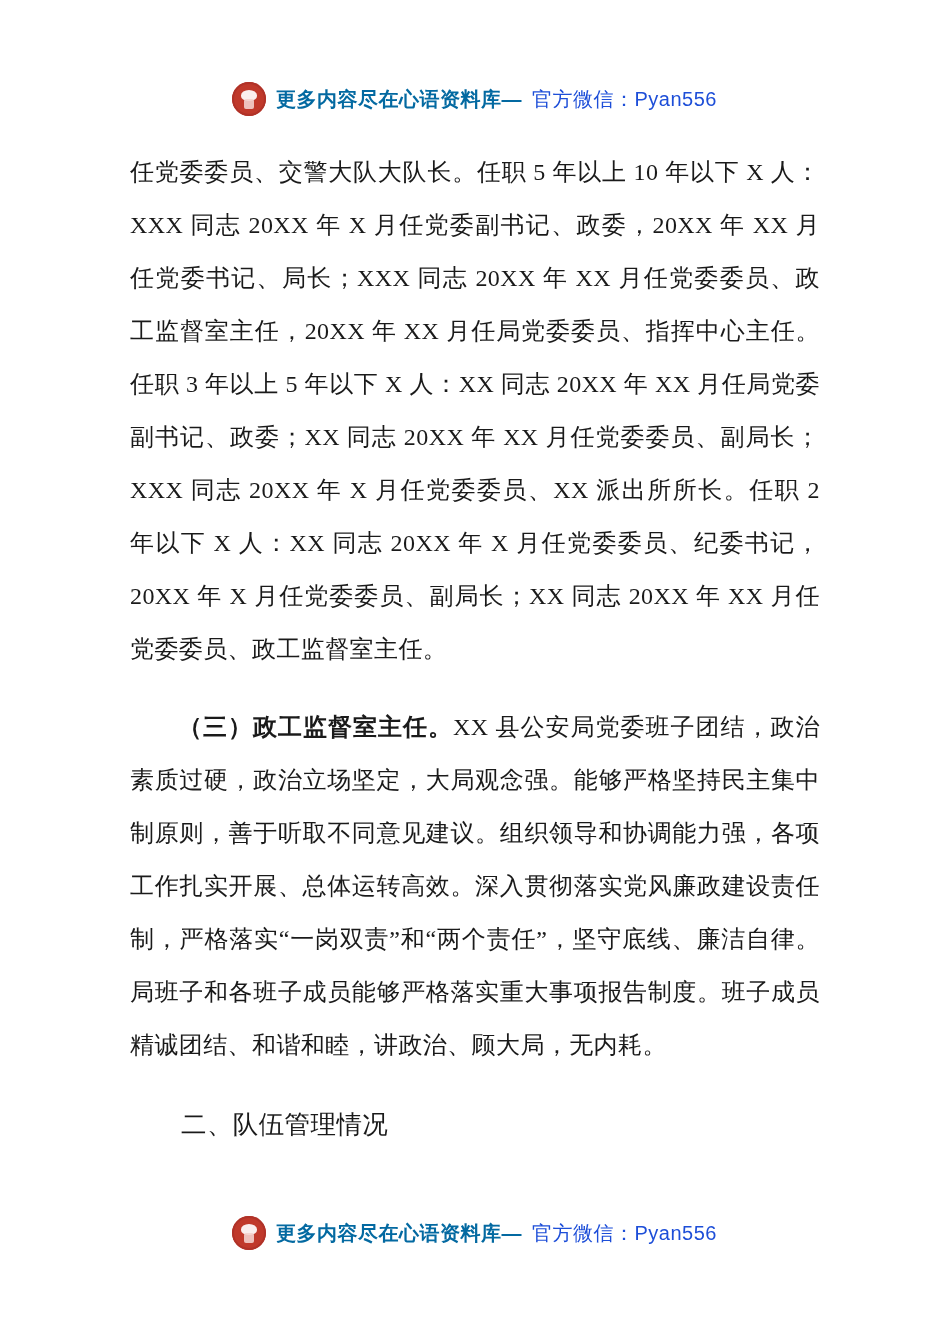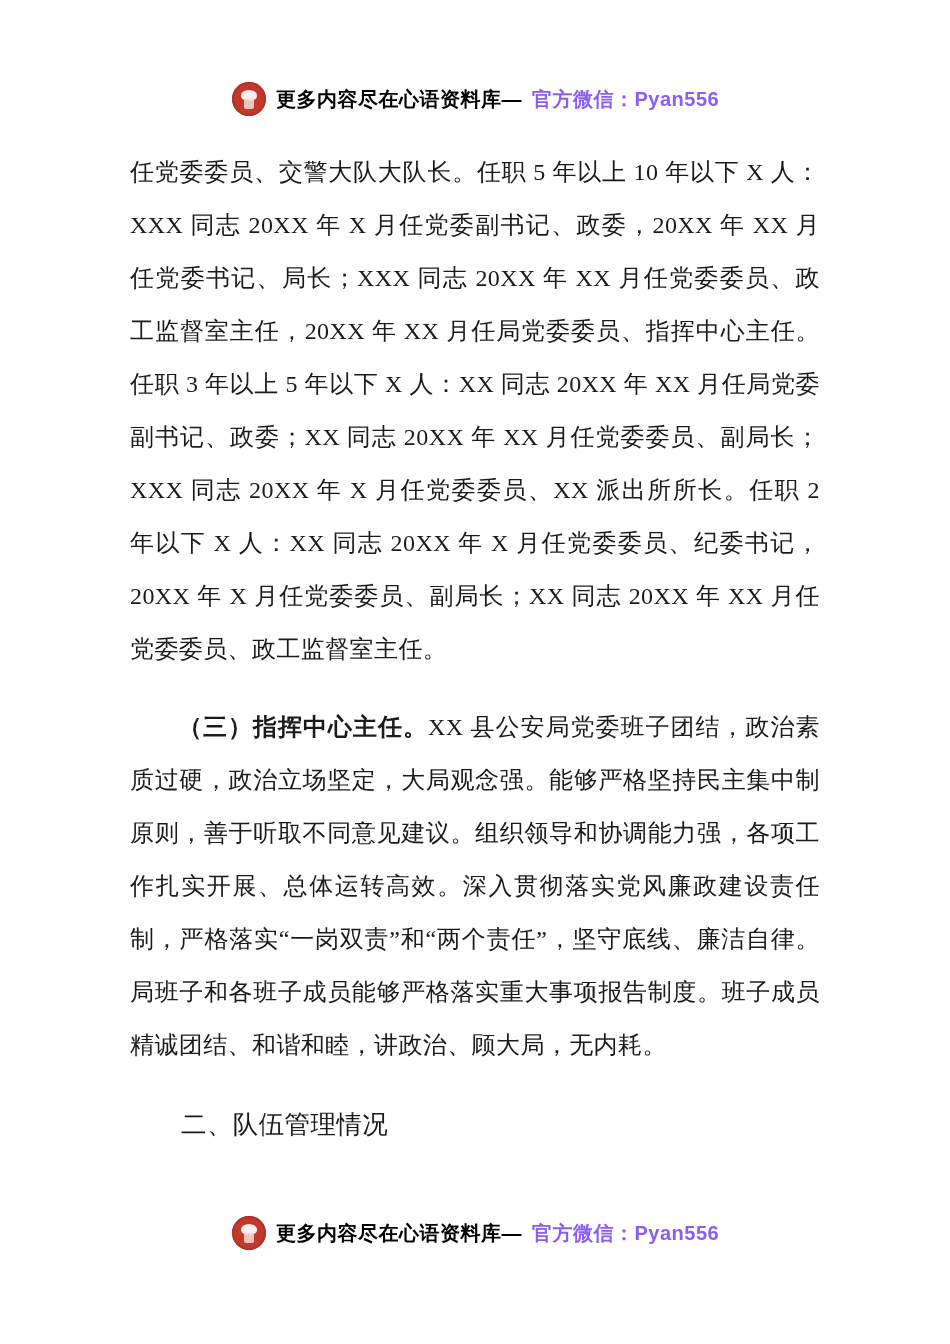--- a/index.html
+++ b/index.html
@@ -69,26 +69,26 @@
     position: absolute;
     left: 12px;
     top: 17px;
     width: 10px;
     height: 10px;
     border-radius: 2px;
     background: #f3d2cd;
     opacity: 0.9;
   }
   .wm-text {
-    color: #000000;
+    color: #0369a1;
     font-weight: 700;
   }
   .wm-text-2 {
-    color: #8b5cf6;
-    font-weight: 700;
+    color: #1d4ed8;
+    font-weight: 400;
   }
 
   
   .content {
     position: absolute;
     left: 130px;
     top: 146px;
     width: 690px;
   }
   p.para {
@@ -124,21 +124,21 @@
   <div class="watermark watermark-top">
     <span class="wm-logo"></span>
     <span class="wm-text">更多内容尽在心语资料库—</span>
     <span class="wm-text-2">官方微信：Pyan556</span>
   </div>
 
   <div class="content">
 
     <p class="para">任党委委员、交警大队大队长。任职 5 年以上 10 年以下 X 人：XXX 同志 20XX 年 X 月任党委副书记、政委，20XX 年 XX 月任党委书记、局长；XXX 同志 20XX 年 XX 月任党委委员、政工监督室主任，20XX 年 XX 月任局党委委员、指挥中心主任。任职 3 年以上 5 年以下 X 人：XX 同志 20XX 年 XX 月任局党委副书记、政委；XX 同志 20XX 年 XX 月任党委委员、副局长；XXX 同志 20XX 年 X 月任党委委员、XX 派出所所长。任职 2 年以下 X 人：XX 同志 20XX 年 X 月任党委委员、纪委书记，20XX 年 X 月任党委委员、副局长；XX 同志 20XX 年 XX 月任党委委员、政工监督室主任。</p>
 
-    <p class="para indent spaced"><span class="bold">（三）指挥中心主任。</span><span>XX 县公安局党委班子团结，政治素质过硬，政治立场坚定，大局观念强。能够严格坚持民主集中制原则，善于听取不同意见建议。组织领导和协调能力强，各项工作扎实开展、总体运转高效。深入贯彻落实党风廉政建设责任制，严格落实“一岗双责”和“两个责任”，坚守底线、廉洁自律。局班子和各班子成员能够严格落实重大事项报告制度。班子成员精诚团结、和谐和睦，讲政治、顾大局，无内耗。</span></p>
+    <p class="para indent spaced"><span class="bold">（三）政工监督室主任。</span><span>XX 县公安局党委班子团结，政治素质过硬，政治立场坚定，大局观念强。能够严格坚持民主集中制原则，善于听取不同意见建议。组织领导和协调能力强，各项工作扎实开展、总体运转高效。深入贯彻落实党风廉政建设责任制，严格落实“一岗双责”和“两个责任”，坚守底线、廉洁自律。局班子和各班子成员能够严格落实重大事项报告制度。班子成员精诚团结、和谐和睦，讲政治、顾大局，无内耗。</span></p>
 
     <p class="heading">二、队伍管理情况</p>
 
   </div>
 
   <div class="watermark watermark-bottom">
     <span class="wm-logo"></span>
     <span class="wm-text">更多内容尽在心语资料库—</span>
     <span class="wm-text-2">官方微信：Pyan556</span>
   </div>

